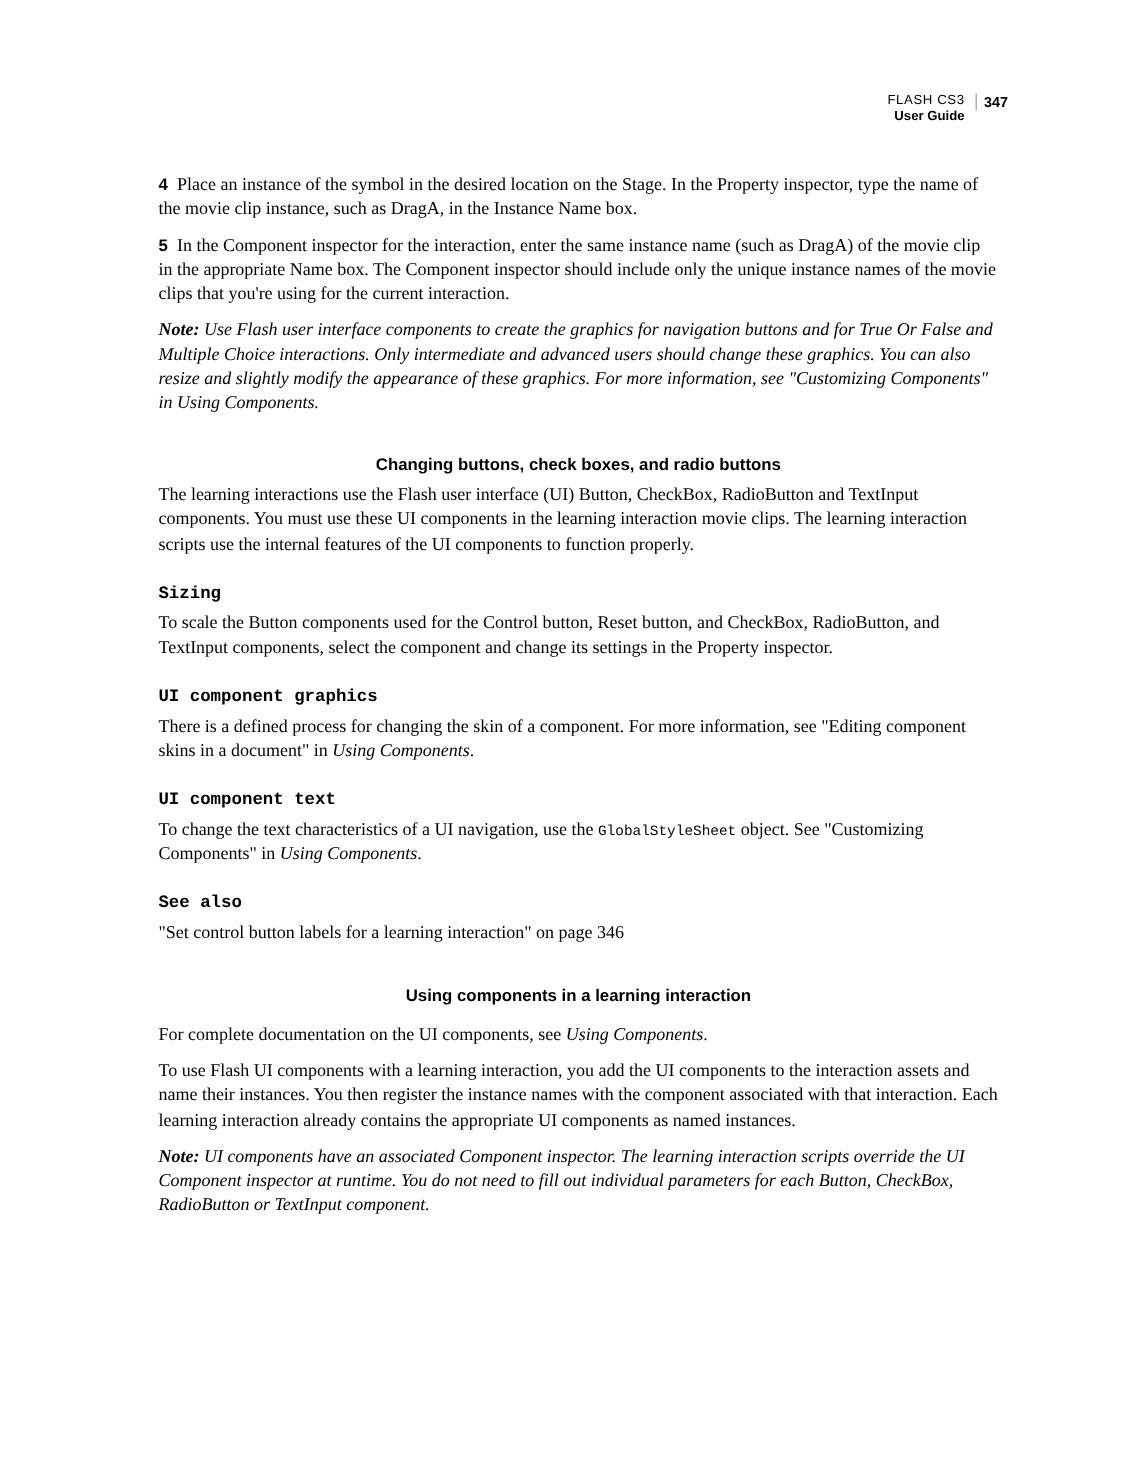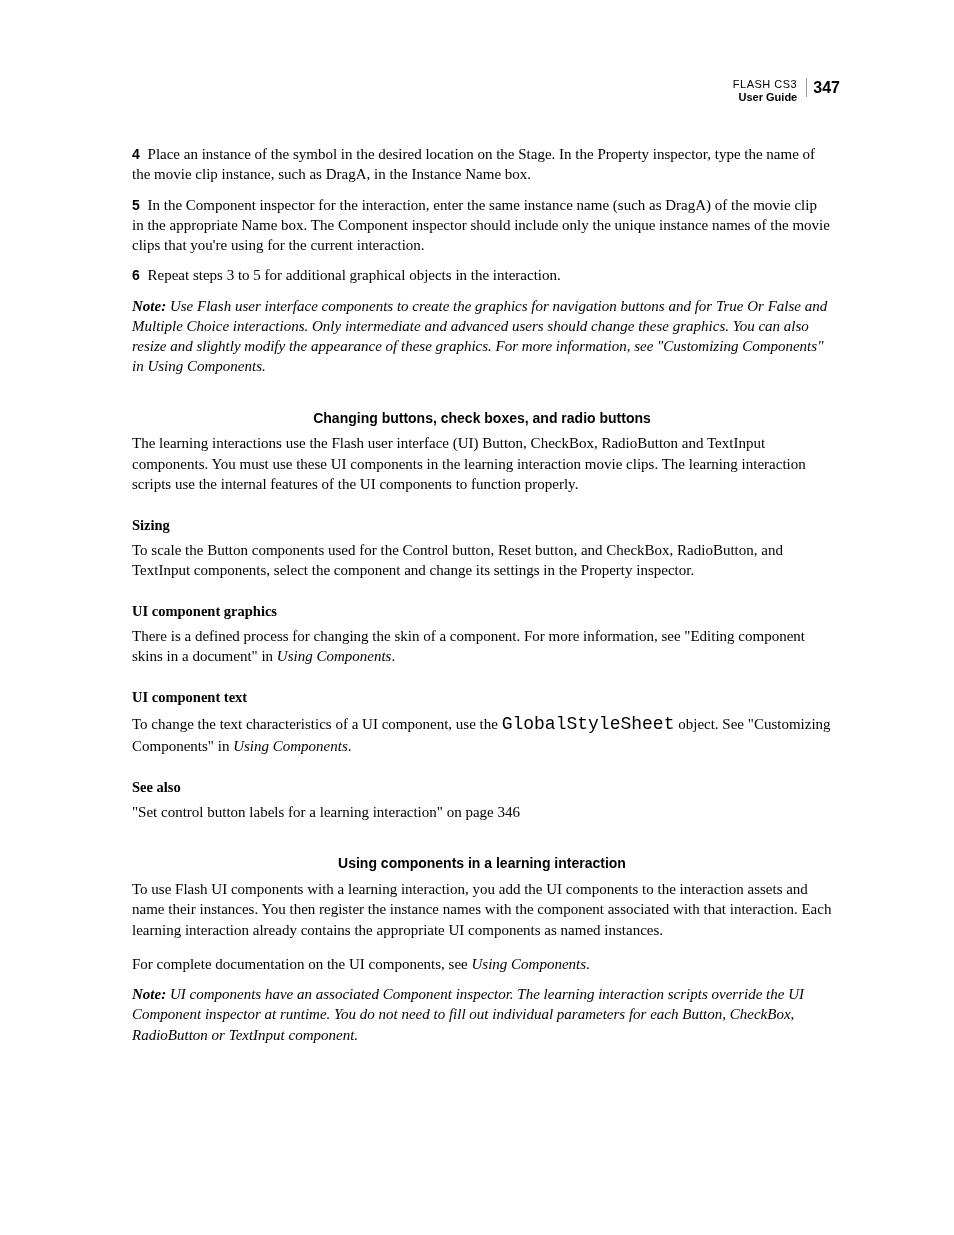--- a/index.html
+++ b/index.html
@@ -32,21 +32,21 @@
   }
   .header-product {
     letter-spacing: 0.5px;
   }
   .header-right {
     display: inline-block;
     border-left: 1px solid #999;
     margin-left: 6px;
     padding-left: 6px;
     font-weight: bold;
-    font-size: 16px;
+    font-size: 12px;
     vertical-align: top;
   }
   .header-guide {
     font-weight: bold;
   }
   .content {
     position: absolute;
     left: 132px;
     top: 144px;
     width: 700px;
@@ -71,28 +71,28 @@
     font-style: italic;
   }
   .h2 {
     font-family: "Myriad Pro", "Helvetica Neue", Arial, sans-serif;
     font-weight: bold;
     font-size: 14px;
     margin: 32px 0 6px 0;
     text-align: center;
   }
   .h3 {
-    font-family: Liberation Serif, serif;
+    font-family: Liberation Mono, monospace;
     font-weight: bold;
     font-size: 14.5px;
     margin: 22px 0 4px 0;
   }
   .code {
     font-family: "Courier New", monospace;
-    font-size: 18px;
+    font-size: 12px;
   }
   .ital {
     font-style: italic;
   }
   .gap-top {
     margin-top: 14px;
   }
 </style>
 </head>
 <body>
@@ -112,52 +112,48 @@
     <p class="p">
       <span class="step-num">4</span>
       <span>Place an instance of the symbol in the desired location on the Stage. In the Property inspector, type the name of the movie clip instance, such as DragA, in the Instance Name box.</span>
     </p>
 
     <p class="p">
       <span class="step-num">5</span>
       <span>In the Component inspector for the interaction, enter the same instance name (such as DragA) of the movie clip in the appropriate Name box. The Component inspector should include only the unique instance names of the movie clips that you're using for the current interaction.</span>
     </p>
 
-    <p class="p">
-      <span class="step-num">6</span>
-      <span>Repeat steps 3 to 5 for additional graphical objects in the interaction.</span>
-    </p>
 
     <p class="p">
       <span class="note-label">Note:</span><span class="note-body"> Use Flash user interface components to create the graphics for navigation buttons and for True Or False and Multiple Choice interactions. Only intermediate and advanced users should change these graphics. You can also resize and slightly modify the appearance of these graphics. For more information, see "Customizing Components" in Using Components.</span>
     </p>
 
     <h2 class="h2">Changing buttons, check boxes, and radio buttons</h2>
     <p class="p">The learning interactions use the Flash user interface (UI) Button, CheckBox, RadioButton and TextInput components. You must use these UI components in the learning interaction movie clips. The learning interaction scripts use the internal features of the UI components to function properly.</p>
 
     <h3 class="h3">Sizing</h3>
     <p class="p">To scale the Button components used for the Control button, Reset button, and CheckBox, RadioButton, and TextInput components, select the component and change its settings in the Property inspector.</p>
 
     <h3 class="h3">UI component graphics</h3>
     <p class="p">
       <span>There is a defined process for changing the skin of a component. For more information, see "Editing component skins in a document" in </span><span class="ital">Using Components</span><span>.</span>
     </p>
 
     <h3 class="h3">UI component text</h3>
     <p class="p">
-      <span>To change the text characteristics of a UI component, use the </span><span class="code">GlobalStyleSheet</span><span> object. See "Customizing Components" in </span><span class="ital">Using Components</span><span>.</span>
+      <span>To change the text characteristics of a UI navigation, use the </span><span class="code">GlobalStyleSheet</span><span> object. See "Customizing Components" in </span><span class="ital">Using Components</span><span>.</span>
     </p>
 
     <h3 class="h3">See also</h3>
     <p class="p">"Set control button labels for a learning interaction" on page 346</p>
 
     <h2 class="h2">Using components in a learning interaction</h2>
-    <p class="p">To use Flash UI components with a learning interaction, you add the UI components to the interaction assets and name their instances. You then register the instance names with the component associated with that interaction. Each learning interaction already contains the appropriate UI components as named instances.</p>
     <p class="p gap-top">
       <span>For complete documentation on the UI components, see </span><span class="ital">Using Components</span><span>.</span>
     </p>
+    <p class="p">To use Flash UI components with a learning interaction, you add the UI components to the interaction assets and name their instances. You then register the instance names with the component associated with that interaction. Each learning interaction already contains the appropriate UI components as named instances.</p>
 
     <p class="p">
       <span class="note-label">Note:</span><span class="note-body"> UI components have an associated Component inspector. The learning interaction scripts override the UI Component inspector at runtime. You do not need to fill out individual parameters for each Button, CheckBox, RadioButton or TextInput component.</span>
     </p>
 
   </div>
 </div>
 
 </body></html>

